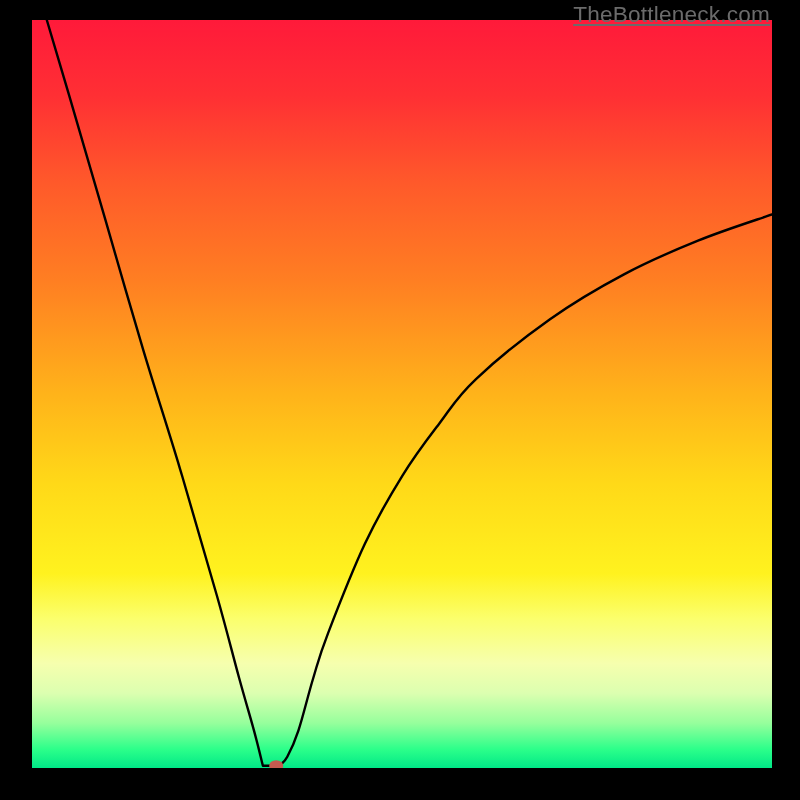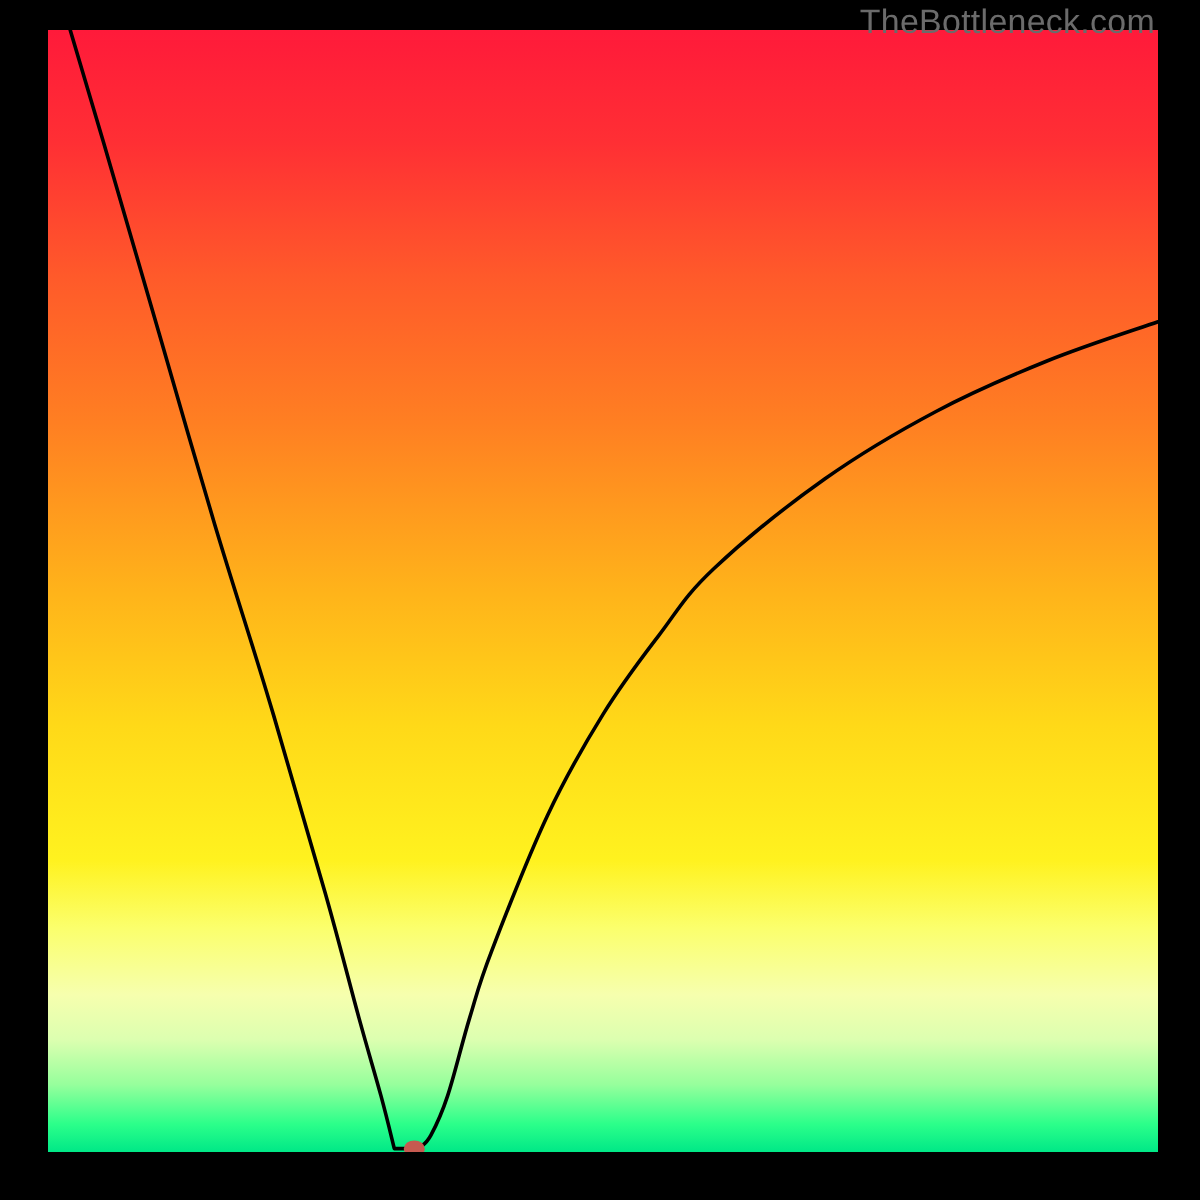--- a/index.html
+++ b/index.html
@@ -28,20 +28,21 @@
   }
   .watermark {
     position: absolute;
     top: 2px;
     right: 30px;
     color: #6b6b6b;
     font-size: 22.6px;
     letter-spacing: 0.2px;
     font-weight: 400;
     font-family: Arial, Helvetica, sans-serif;
+    text-decoration: underline;
   }
   svg { display: block; }
 </style>
 </head>
 <body>
 
 <div class="frame">
   <svg class="plot" viewBox="0 0 740 748">
     <defs>
       <linearGradient id="bg-grad" x1="0" y1="0" x2="0" y2="1">

